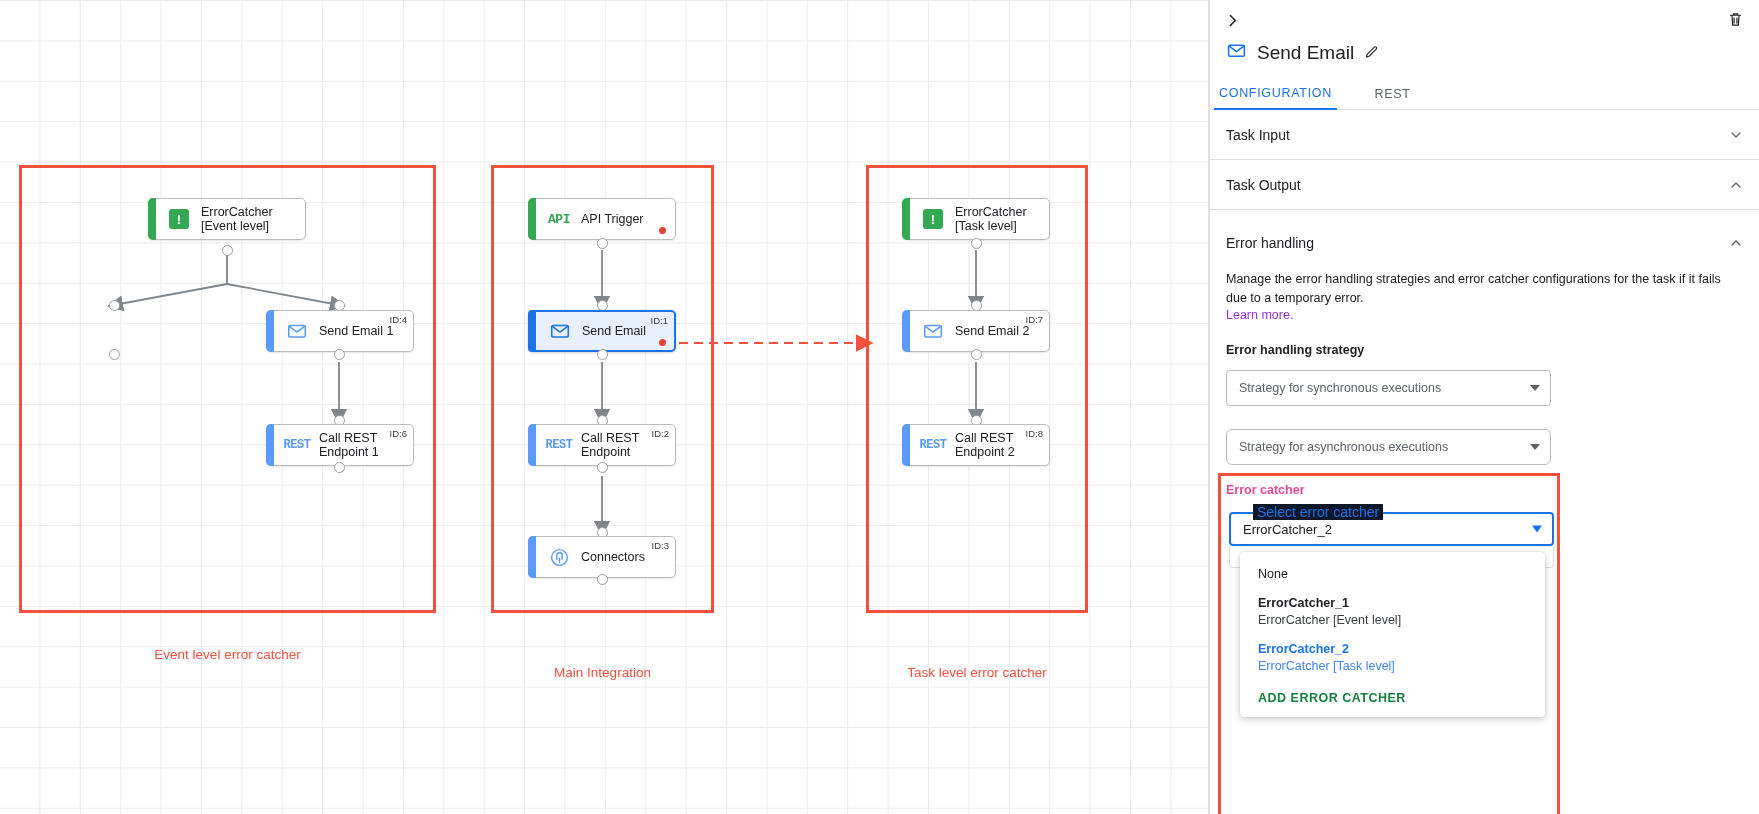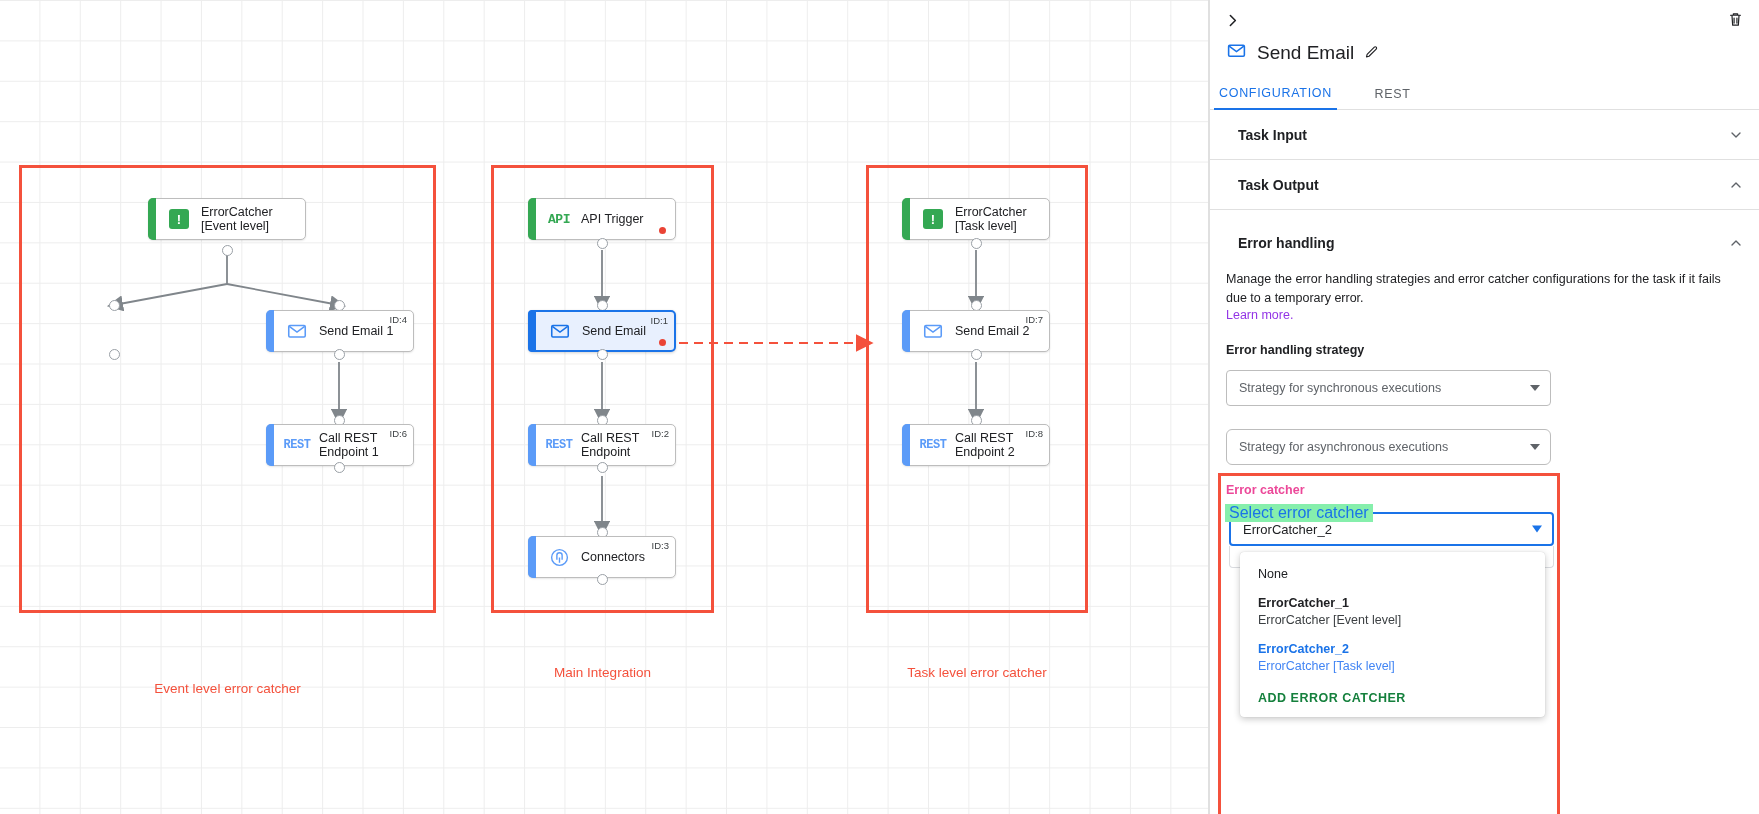--- a/index.html
+++ b/index.html
@@ -161,21 +161,21 @@
   }
   .tab.active { color:#1a73e8; border-bottom: 2.5px solid #1a73e8; }
   .tab.inactive { color:#5f6368; }
 
   .section-row {
     position:absolute; left:0; width:550px; height:50px;
     border-bottom: 1px solid #e0e0e0;
     display:flex; align-items:center;
   }
   .section-row .sec-label {
-    position:absolute; left:28px; font-size:14px; color:#202124; font-weight:bold;
+    position:absolute; left:16px; font-size:14px; color:#202124; font-weight:normal;
   }
   .section-row .chev { position:absolute; right:16px; width:16px; height:16px; }
 
   #err-body { position:absolute; left:0; top:266px; width:550px; }
   .body-text {
     position:absolute; left:16px; width:500px;
     font-size:12.5px; color:#202124; line-height:19px;
   }
   .learn-link {
     position:absolute; left:16px;
@@ -215,23 +215,23 @@
   #ec-select .val {
     position:absolute; left:12px; top:50%; transform:translateY(-50%);
     font-size:13px; color:#202124;
   }
   #ec-select .caret2 {
     position:absolute; right:10px; top:50%; transform:translateY(-50%);
     width:0;height:0;border-left:5.5px solid transparent;border-right:5.5px solid transparent;
     border-top:7px solid #1a73e8;
   }
   #ec-floatlabel {
-    position:absolute; left:15px; top:504px;
-    background:#86efac; padding:0 4px;
-    font-size:16px; color:#1a73e8;
+    position:absolute; left:43px; top:504px;
+    background:#0f172a; padding:0 4px;
+    font-size:14px; color:#1a73e8;
     z-index:5;
   }
 
   #ec-menu {
     position:absolute; left:30px; top:552px; width:305px;
     background:#fff;
     border-radius:4px;
     box-shadow: 0 2px 7px rgba(0,0,0,0.22), 0 0 1px rgba(0,0,0,0.2);
     padding: 8px 0 10px 0;
   }
@@ -255,21 +255,21 @@
 <body>
 
 <div id="root">
 
   <div id="canvas">
 
     <div class="group-box" style="left:19px; top:165px; width:417px; height:448px;"></div>
     <div class="group-box" style="left:491px; top:165px; width:223px; height:448px;"></div>
     <div class="group-box" style="left:866px; top:165px; width:222px; height:448px;"></div>
 
-    <div class="group-label" style="left:19px; top:681px; width:417px;">Event level error catcher</div>
+    <div class="group-label" style="left:19px; top:647px; width:417px;">Event level error catcher</div>
     <div class="group-label" style="left:491px; top:665px; width:223px;">Main Integration</div>
     <div class="group-label" style="left:866px; top:665px; width:222px;">Task level error catcher</div>
 
     <svg class="wires" viewBox="0 0 1209 814">
       <defs>
         <marker id="arrow" markerWidth="9" markerHeight="9" refX="5" refY="4.5" orient="auto">
           <path d="M0,0 L9,4.5 L0,9 Z" fill="#80868b"></path>
         </marker>
         <marker id="arrowred" markerWidth="8" markerHeight="8" refX="5" refY="4" orient="auto">
           <path d="M0,0 L8,4 L0,8 Z" fill="#f4513c"></path>

